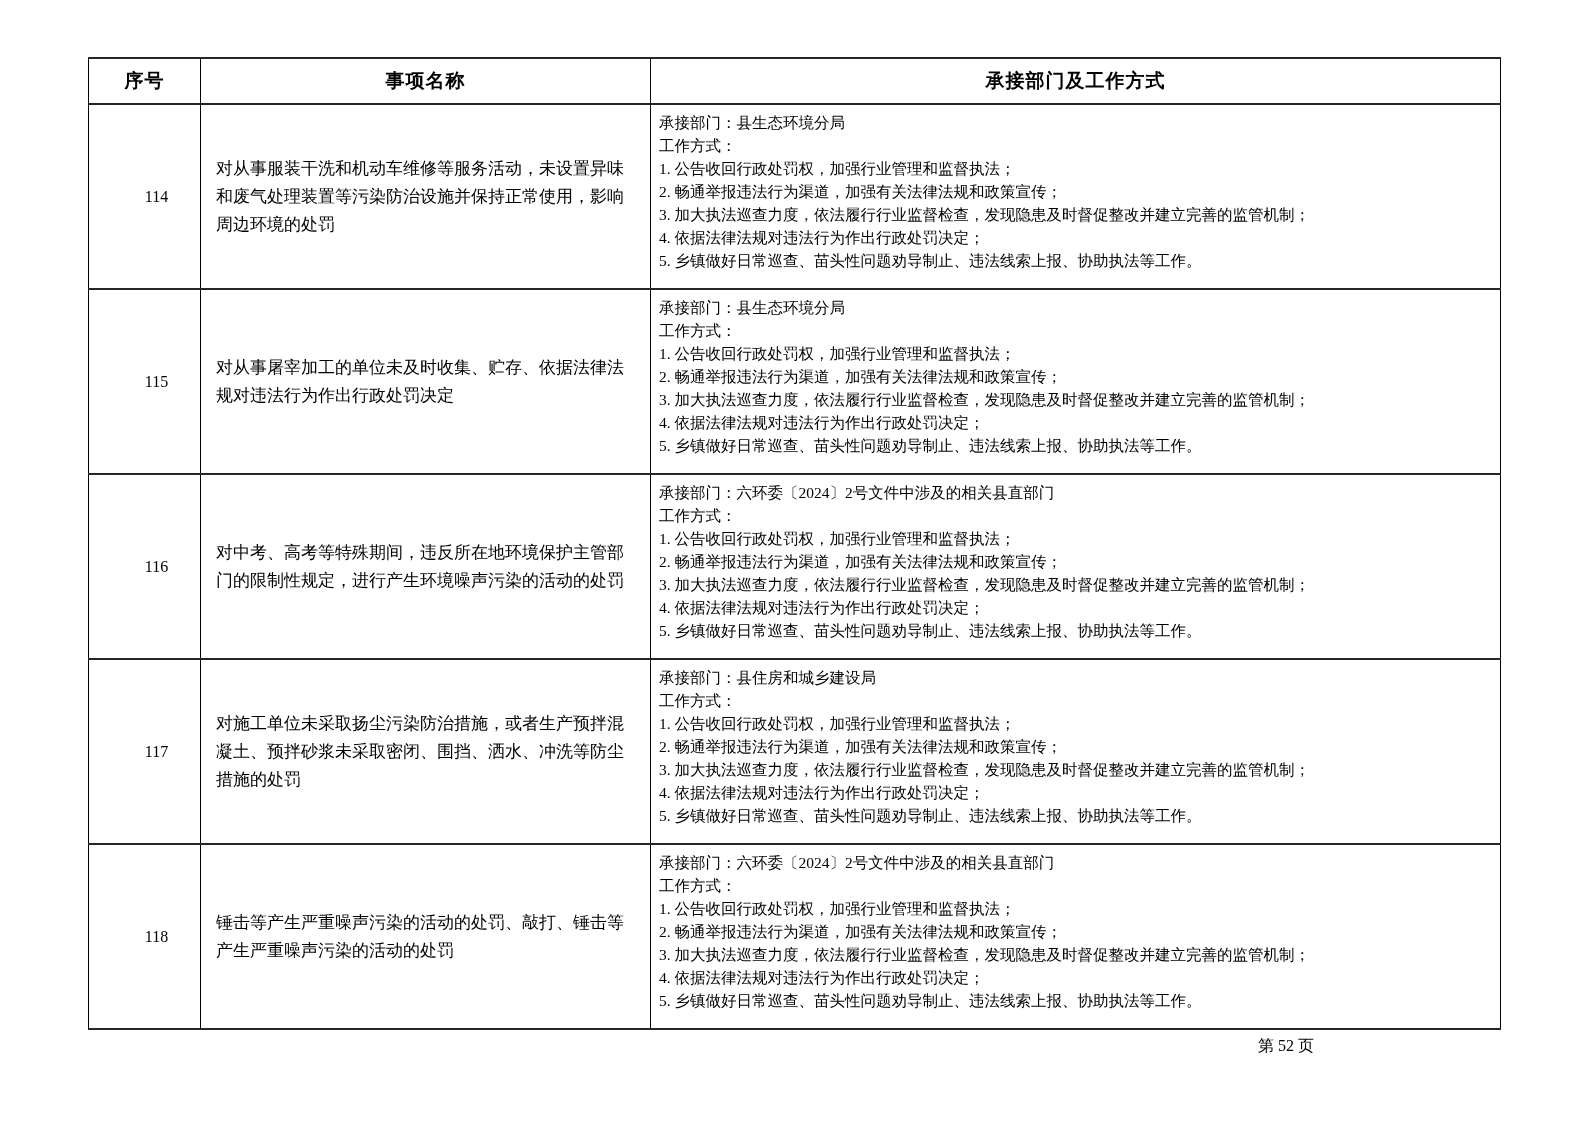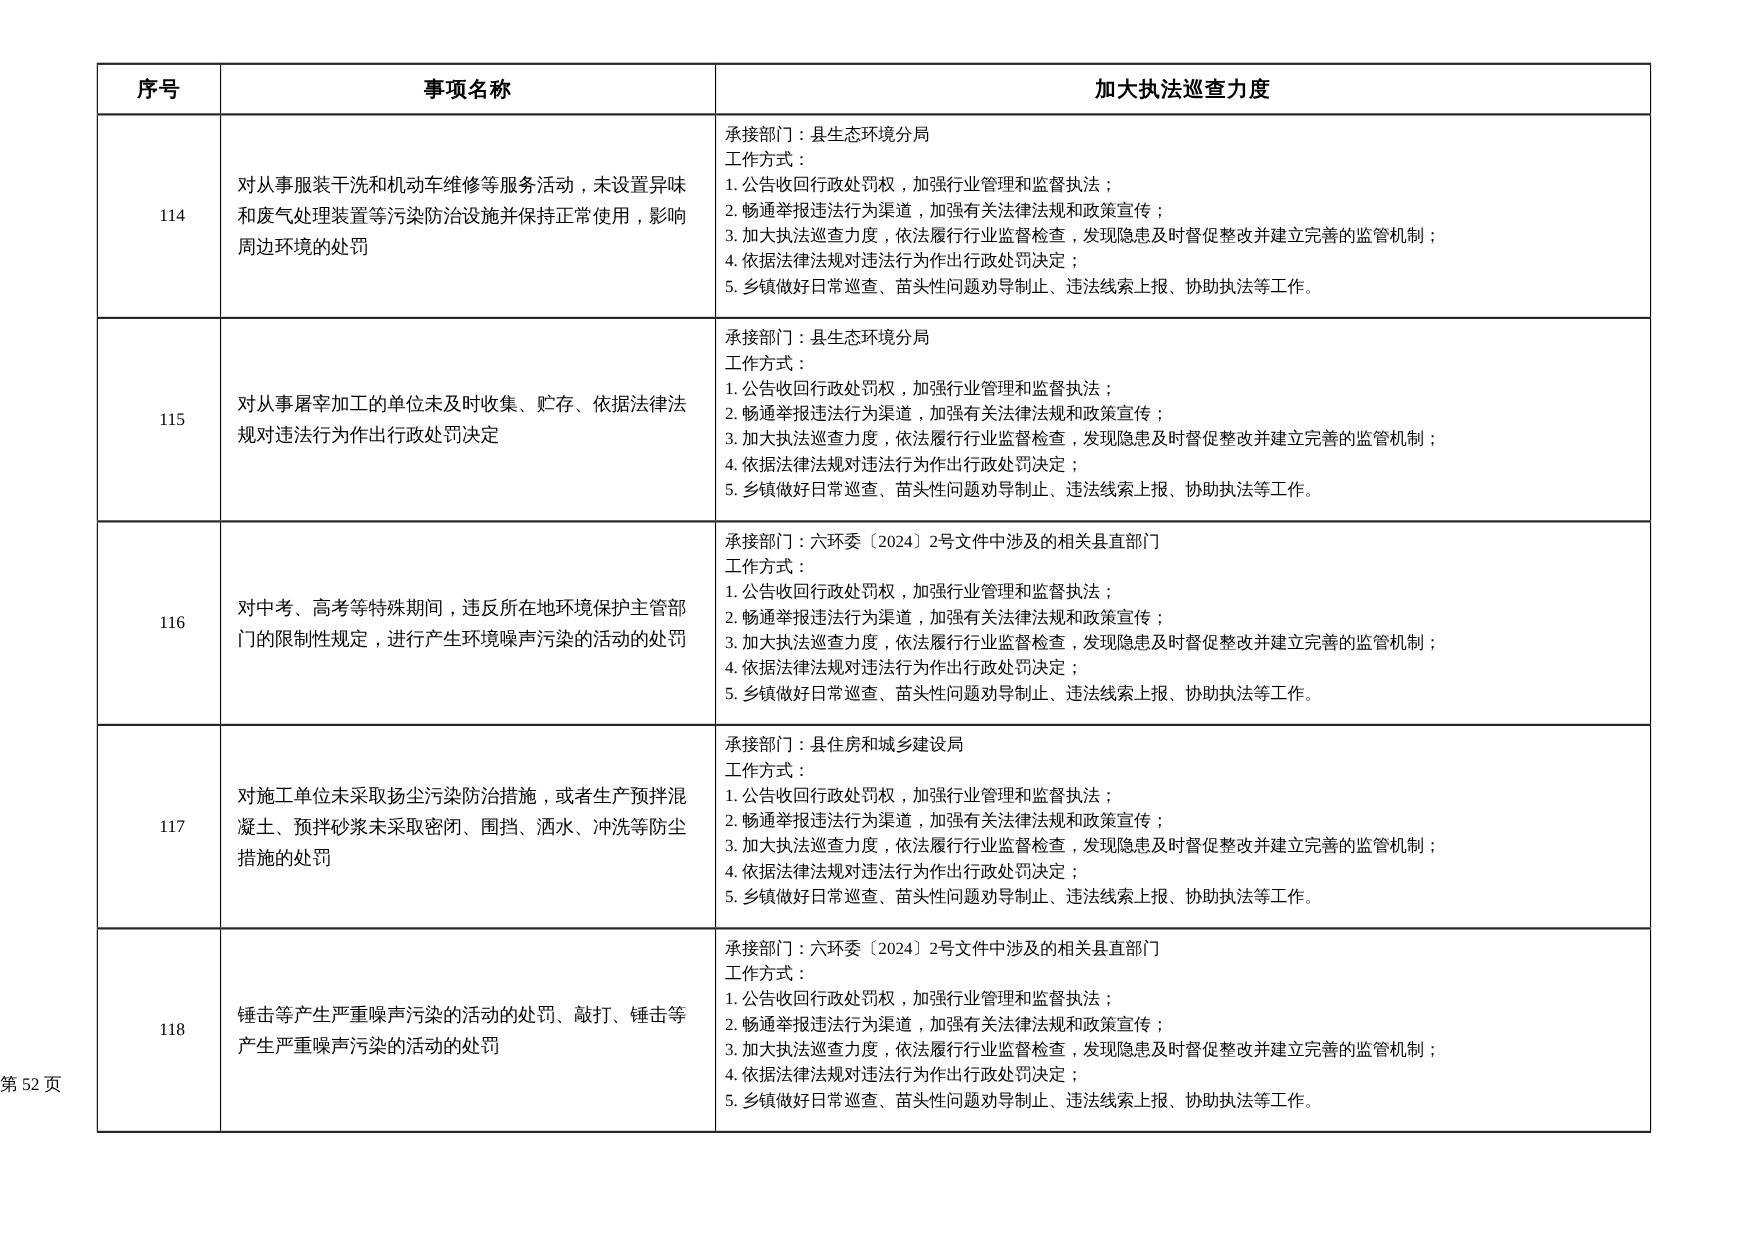--- a/index.html
+++ b/index.html
@@ -63,42 +63,42 @@
   .cell-dept {
     font-size: 15.5px;
     line-height: 23px;
     padding: 6px 10px 16px 8px;
     text-align: left;
   }
   .dept-inner div { white-space: normal; }
   .page-footer {
     position: absolute;
     left: 0;
-    top: 976px;
+    top: 1036px;
     width: 100%;
-    text-align: left;
+    text-align: right;
     font-size: 16px;
   }
 </style>
 </head>
 <body>
 
 <div class="page">
 
   <table class="items-table">
     <colgroup>
       <col class="col-no">
       <col class="col-item">
       <col class="col-dept">
     </colgroup>
     <thead>
       <tr>
         <th>序号</th>
         <th>事项名称</th>
-        <th>加大执法巡查力度</th>
+        <th>承接部门及工作方式</th>
       </tr>
     </thead>
     <tbody>
   <tr>
     <td class="cell-no">114</td>
     <td class="cell-item">对从事服装干洗和机动车维修等服务活动，未设置异味和废气处理装置等污染防治设施并保持正常使用，影响周边环境的处罚</td>
     <td class="cell-dept">
       <div class="dept-inner">
         <div>承接部门：县生态环境分局</div>
         <div>工作方式：</div>

